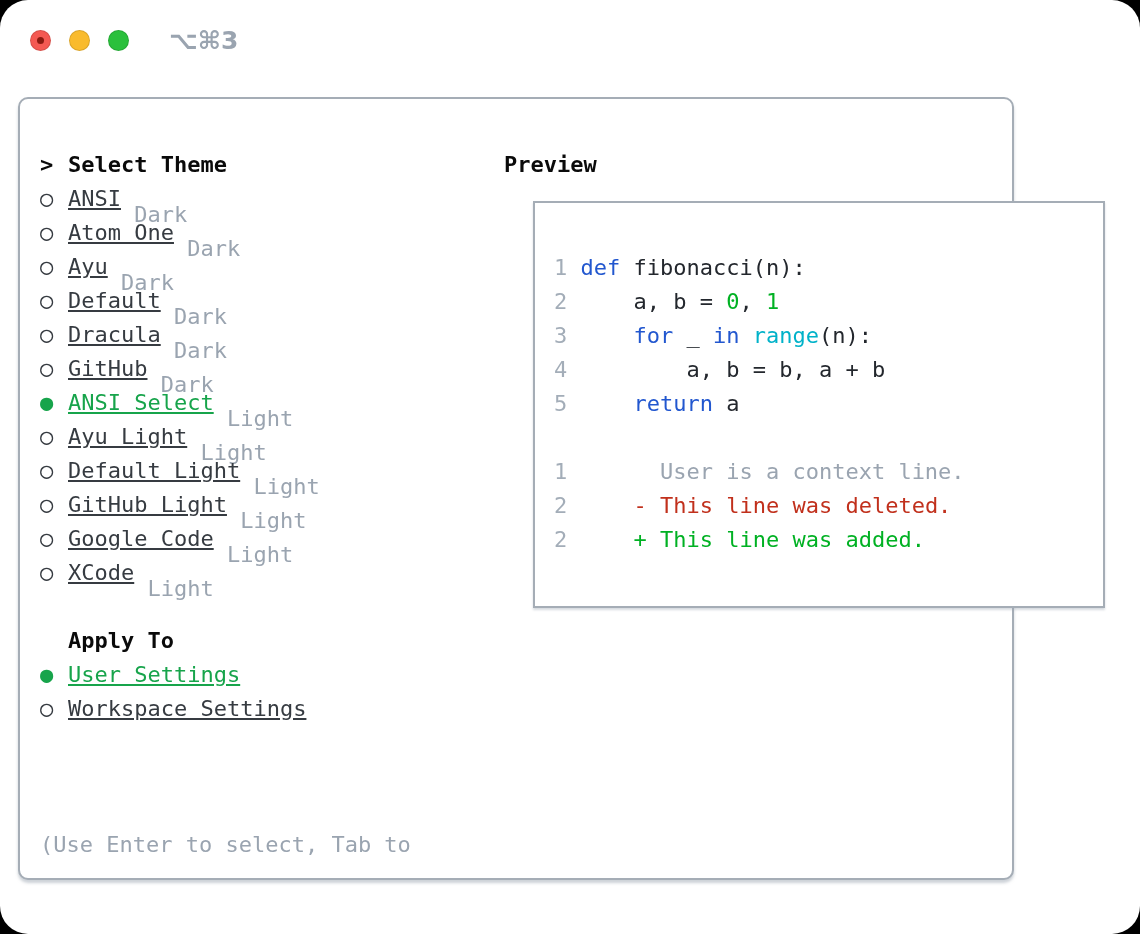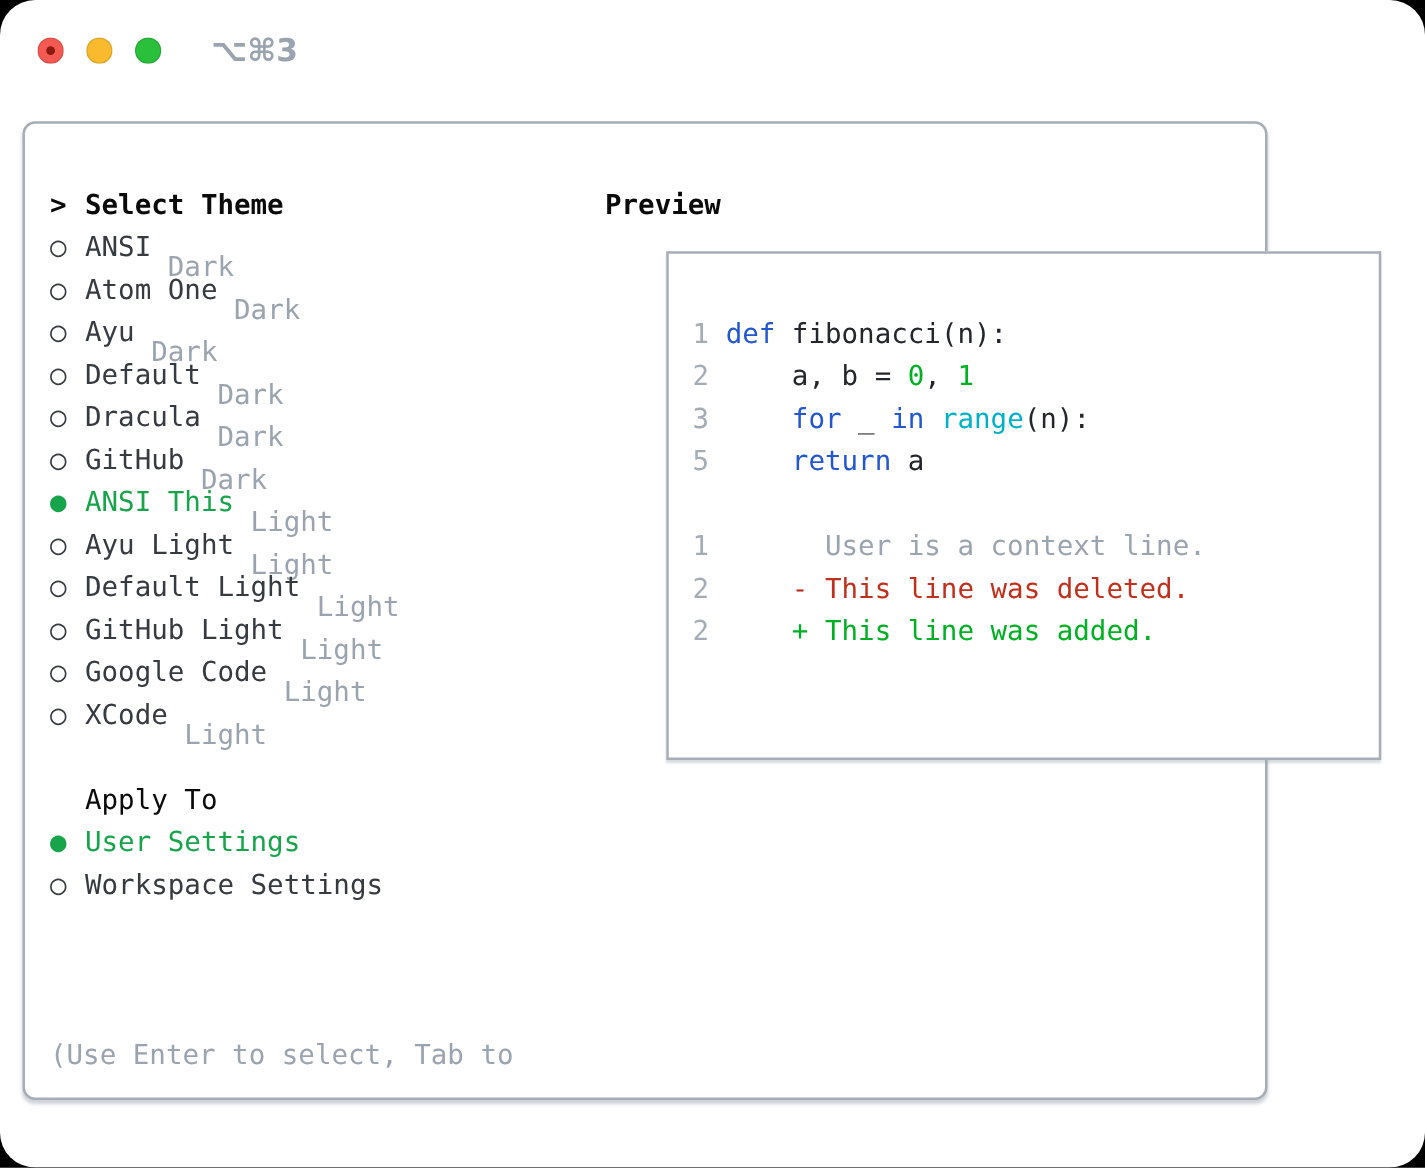--- a/index.html
+++ b/index.html
@@ -43,28 +43,28 @@
     border-radius: 10px;
     box-shadow: 0 3px 3px rgba(156,165,177,0.5);
   }
   
   .left-col { position: absolute; left: 20px; top: 49px; width: 450px; }
   .row { display: flex; height: 34px; line-height: 34px; font-size: 22px; color: var(--text-dark); }
   .marker { width: 28px; flex: 0 0 28px; color: var(--text-dark); }
   .marker.sel { color: var(--accent-green); }
   .prompt { font-weight: bold; color: var(--header-black); }
   .h { font-weight: bold; color: var(--header-black); }
-  .option .name { white-space: pre; }
+  .option .name { white-space: pre; text-decoration: underline; }
   .option.selected .name { color: var(--accent-green); }
   .variant { color: var(--muted-gray); white-space: pre; margin-top: 16px; }
   .blank { height: 34px; }
   .help { font-size: 22px; line-height: 34px; color: var(--muted-gray); white-space: pre; }
   
   .preview-title {
-    position: absolute; left: 464px; top: 49px;
+    position: absolute; left: 484px; top: 49px;
     height: 34px; line-height: 34px;
     font-size: 22px; font-weight: bold; color: var(--header-black);
   }
   .preview-box {
     position: absolute; left: 513px; top: 102px;
     width: 572px; height: 407px;
     border: 2px solid var(--border-gray);
     background: #fff;
     box-shadow: 0 2px 2px rgba(156,165,177,0.4);
     overflow: hidden;
@@ -128,21 +128,21 @@
             <span class="name">Dracula</span>
             <span class="variant"> Dark</span>
           </div>
           <div class="row option">
             <span class="marker">○</span>
             <span class="name">GitHub</span>
             <span class="variant"> Dark</span>
           </div>
           <div class="row option selected">
             <span class="marker sel">●</span>
-            <span class="name">ANSI This</span>
+            <span class="name">ANSI Select</span>
             <span class="variant"> Light</span>
           </div>
           <div class="row option">
             <span class="marker">○</span>
             <span class="name">Ayu Light</span>
             <span class="variant"> Light</span>
           </div>
           <div class="row option">
             <span class="marker">○</span>
             <span class="name">Default Light</span>
@@ -162,21 +162,21 @@
             <span class="marker">○</span>
             <span class="name">XCode</span>
             <span class="variant"> Light</span>
           </div>
         </div>
 
       <div class="row blank"></div>
 
       <div class="row">
         <span class="marker"></span>
-        <span class="h" style="font-weight:normal;">Apply To</span>
+        <span class="h" style="font-weight:bold;">Apply To</span>
       </div>
 
       <div id="apply-list">
           <div class="row option selected">
             <span class="marker sel">●</span>
             <span class="name">User Settings</span>
           </div>
           <div class="row option">
             <span class="marker">○</span>
             <span class="name">Workspace Settings</span>
@@ -191,20 +191,21 @@
       </div>
     </div>
 
     <div class="preview-title">Preview</div>
 
     <div class="preview-box">
       <div id="code">
           <div class="code-line"><span class="c-ln">1 </span><span class="c-kw">def</span><span class="c-fg"> fibonacci(n):</span></div>
           <div class="code-line"><span class="c-ln">2 </span><span class="c-fg">    a, b = </span><span class="c-gr">0</span><span class="c-fg">, </span><span class="c-gr">1</span></div>
           <div class="code-line"><span class="c-ln">3 </span><span class="c-fg">    </span><span class="c-kw">for</span><span class="c-fg"> _ </span><span class="c-kw">in</span><span class="c-fg"> </span><span class="c-cy">range</span><span class="c-fg">(n):</span></div>
+          <div class="code-line"><span class="c-ln">4 </span><span class="c-fg">        a, b = b, a + b</span></div>
           <div class="code-line"><span class="c-ln">5 </span><span class="c-fg">    </span><span class="c-kw">return</span><span class="c-fg"> a</span></div>
           <div class="code-line">&nbsp;</div>
           <div class="code-line"><span class="c-ln">1 </span><span class="c-ctx">      User is a context line.</span></div>
           <div class="code-line"><span class="c-ln">2 </span><span class="c-fg">    </span><span class="c-del">- This line was deleted.</span></div>
           <div class="code-line"><span class="c-ln">2 </span><span class="c-fg">    </span><span class="c-add">+ This line was added.</span></div>
         </div>
     </div>
 
   </div>
 </div>

